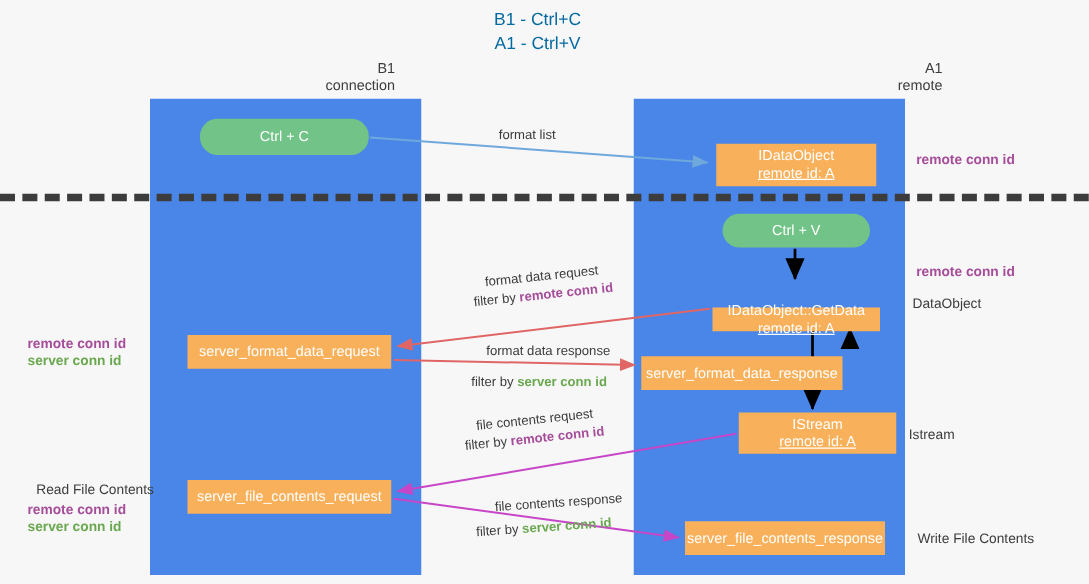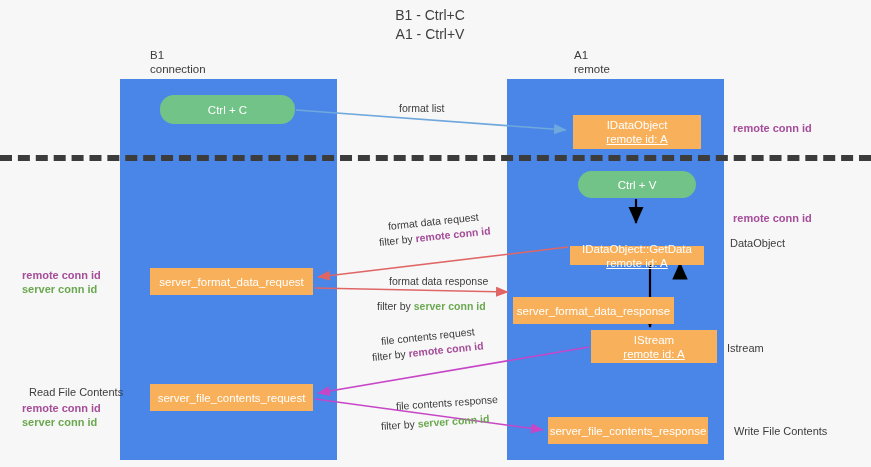--- a/index.html
+++ b/index.html
@@ -12,27 +12,27 @@
     color:#3c3c3c;
   }
   #stage{position:absolute;left:0;top:0;width:871px;height:467px;}
   .abs{position:absolute;}
 
   
   #title{
     left:0;top:6px;width:860px;
     text-align:center;
     font-size:14px;line-height:19px;
-    color:#404040;
+    color:#0369a1;
     white-space:pre-line;
   }
 
   
   .col-head{
-    text-align:left;font-size:11.5px;line-height:14px;
+    text-align:right;font-size:11.5px;line-height:14px;
     color:#3c3c3c;white-space:pre-line;
   }
   #head-b1{left:150px;top:48px;width:166px;}
   #head-a1{left:574px;top:48px;width:180px;}
 
   
   .lane{background:#4a86e8;}
   #lane-b1{left:120px;top:79px;width:217px;height:381px;}
   #lane-a1{left:507px;top:79px;width:217px;height:381px;}
 
@@ -54,21 +54,21 @@
   }
   .node.green{background:#76c893;background:#72c387;border-radius:14px;}
   .node.orange{background:#f6b26b;background:#f9b05a;}
   .node .l2{display:block;text-decoration:underline;}
 
   #n-ctrlc{left:160px;top:95px;width:135px;height:29px;}
   #n-idataobject{left:573px;top:115px;width:128px;height:34px;}
   #n-ctrlv{left:578px;top:171px;width:118px;height:27px;}
   #n-getdata{left:570px;top:246px;width:134px;height:19px;}
   #n-fmt-req{left:150px;top:268px;width:163px;height:27px;}
-  #n-fmt-res{left:513px;top:297px;width:161px;height:27px;}
+  #n-fmt-res{left:513px;top:285px;width:161px;height:27px;}
   #n-istream{left:591px;top:330px;width:126px;height:33px;}
   #n-file-req{left:150px;top:384px;width:163px;height:27px;}
   #n-file-res{left:548px;top:417px;width:160px;height:27px;}
 
   
   .side-note{font-size:11px;line-height:14px;}
   .purple{color:#a64d9a;font-weight:bold;}
   .green-t{color:#6aa84f;font-weight:bold;}
   .plain{color:#3c3c3c;}
 

